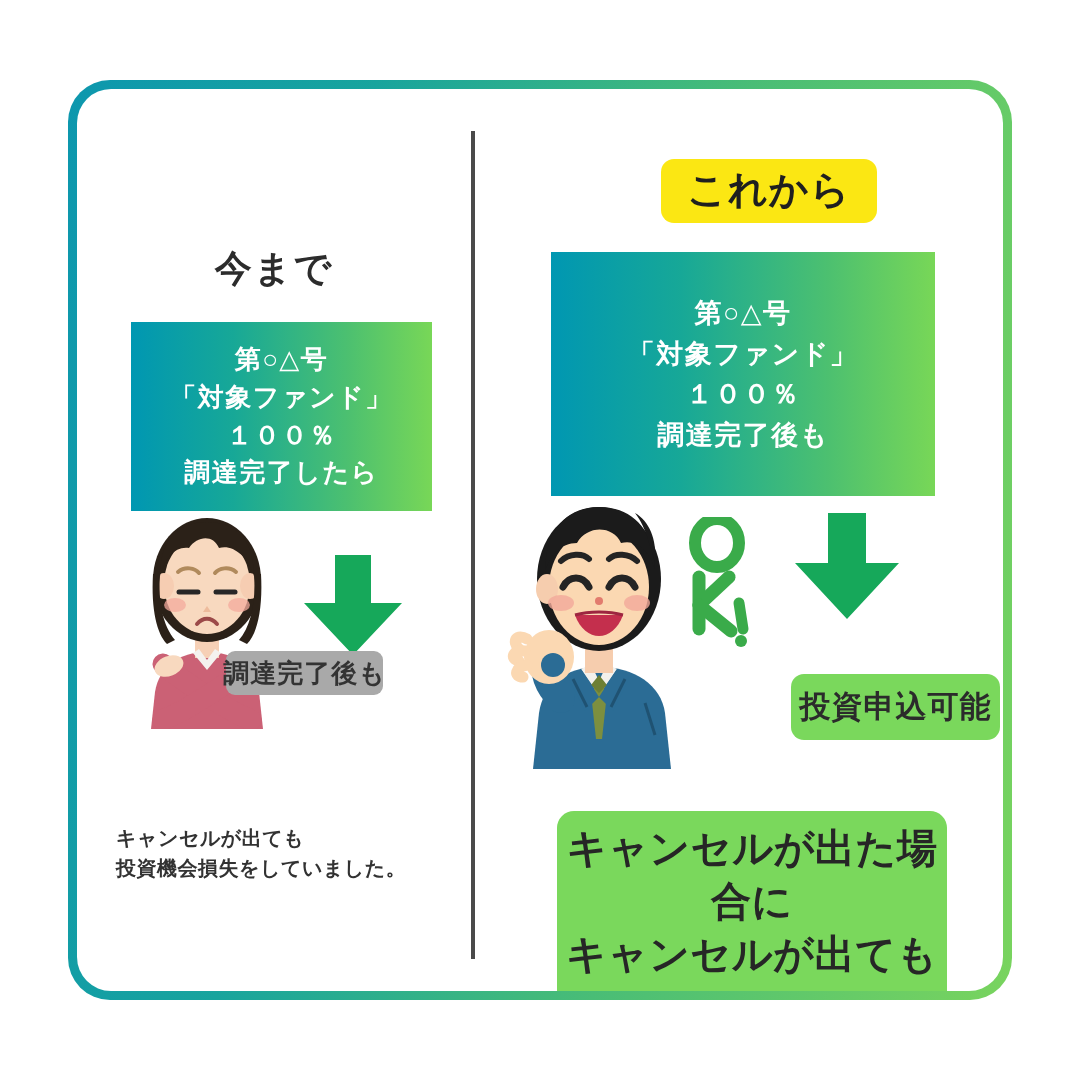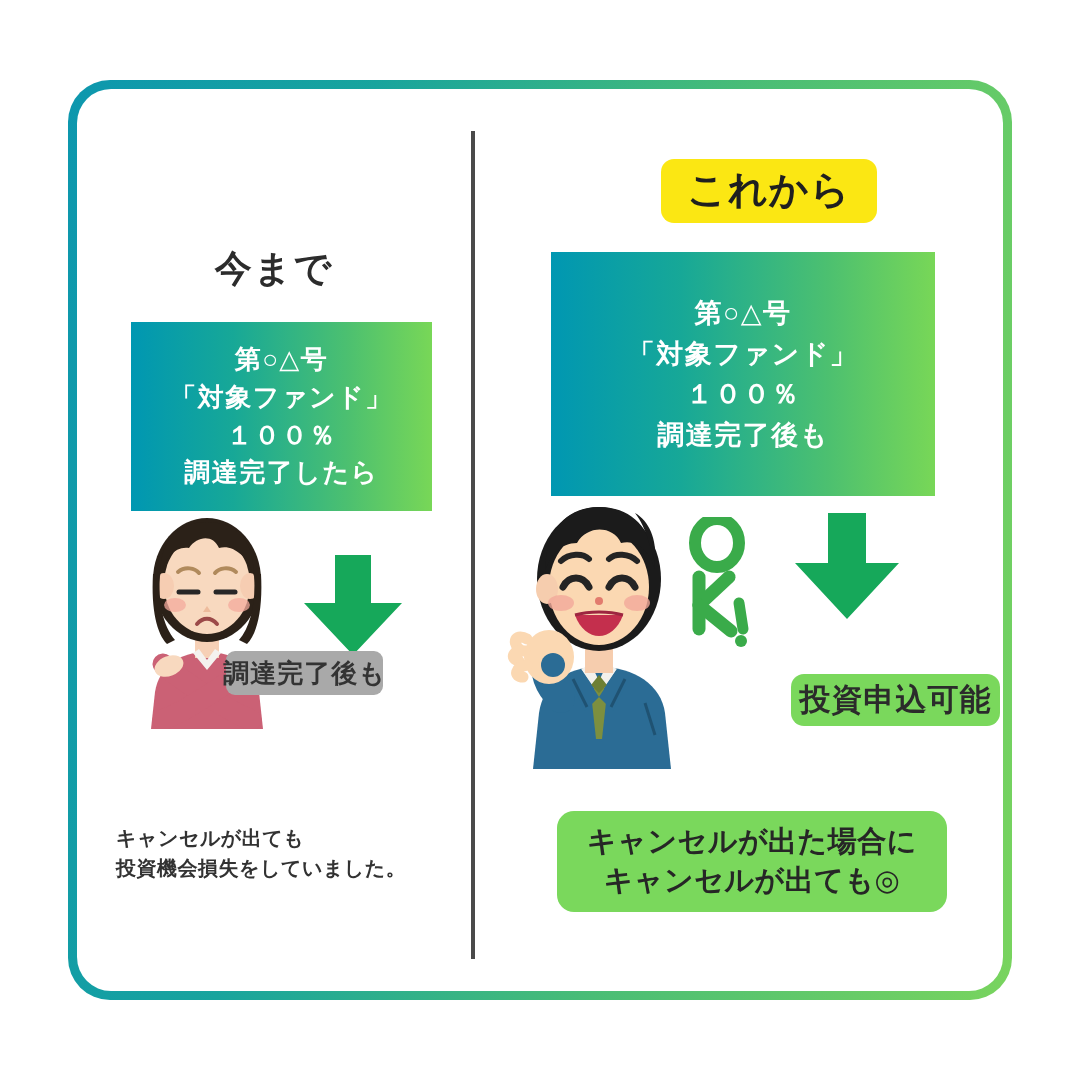--- a/index.html
+++ b/index.html
@@ -159,21 +159,21 @@
     height: 44px;
     background: #a9a9a9;
     color: #333333;
     border-radius: 9px;
     font-size: 26px;
   }
   .badge-green {
     left: 316px;
     top: 585px;
     width: 209px;
-    height: 52px;
+    height: 66px;
     background: #7ad85c;
     color: #2b2b2b;
     border-radius: 13px;
     font-size: 31px;
     text-align: right;
   }
 
   
   .footer-plain {
     position: absolute;
@@ -188,21 +188,21 @@
   .footer-green {
     position: absolute;
     left: 82px;
     top: 722px;
     width: 390px;
     background: #7ad85c;
     border-radius: 17px;
     padding: 11px 6px 13px 6px;
     box-sizing: border-box;
     text-align: center;
-    font-size: 29px;
+    font-size: 40px;
     font-weight: bold;
     color: #262626;
     line-height: 1.33;
     letter-spacing: 0.5px;
   }
   .footer-plain .ln, .footer-green .ln { display: block; }
 </style>
 </head>
 <body>
 

